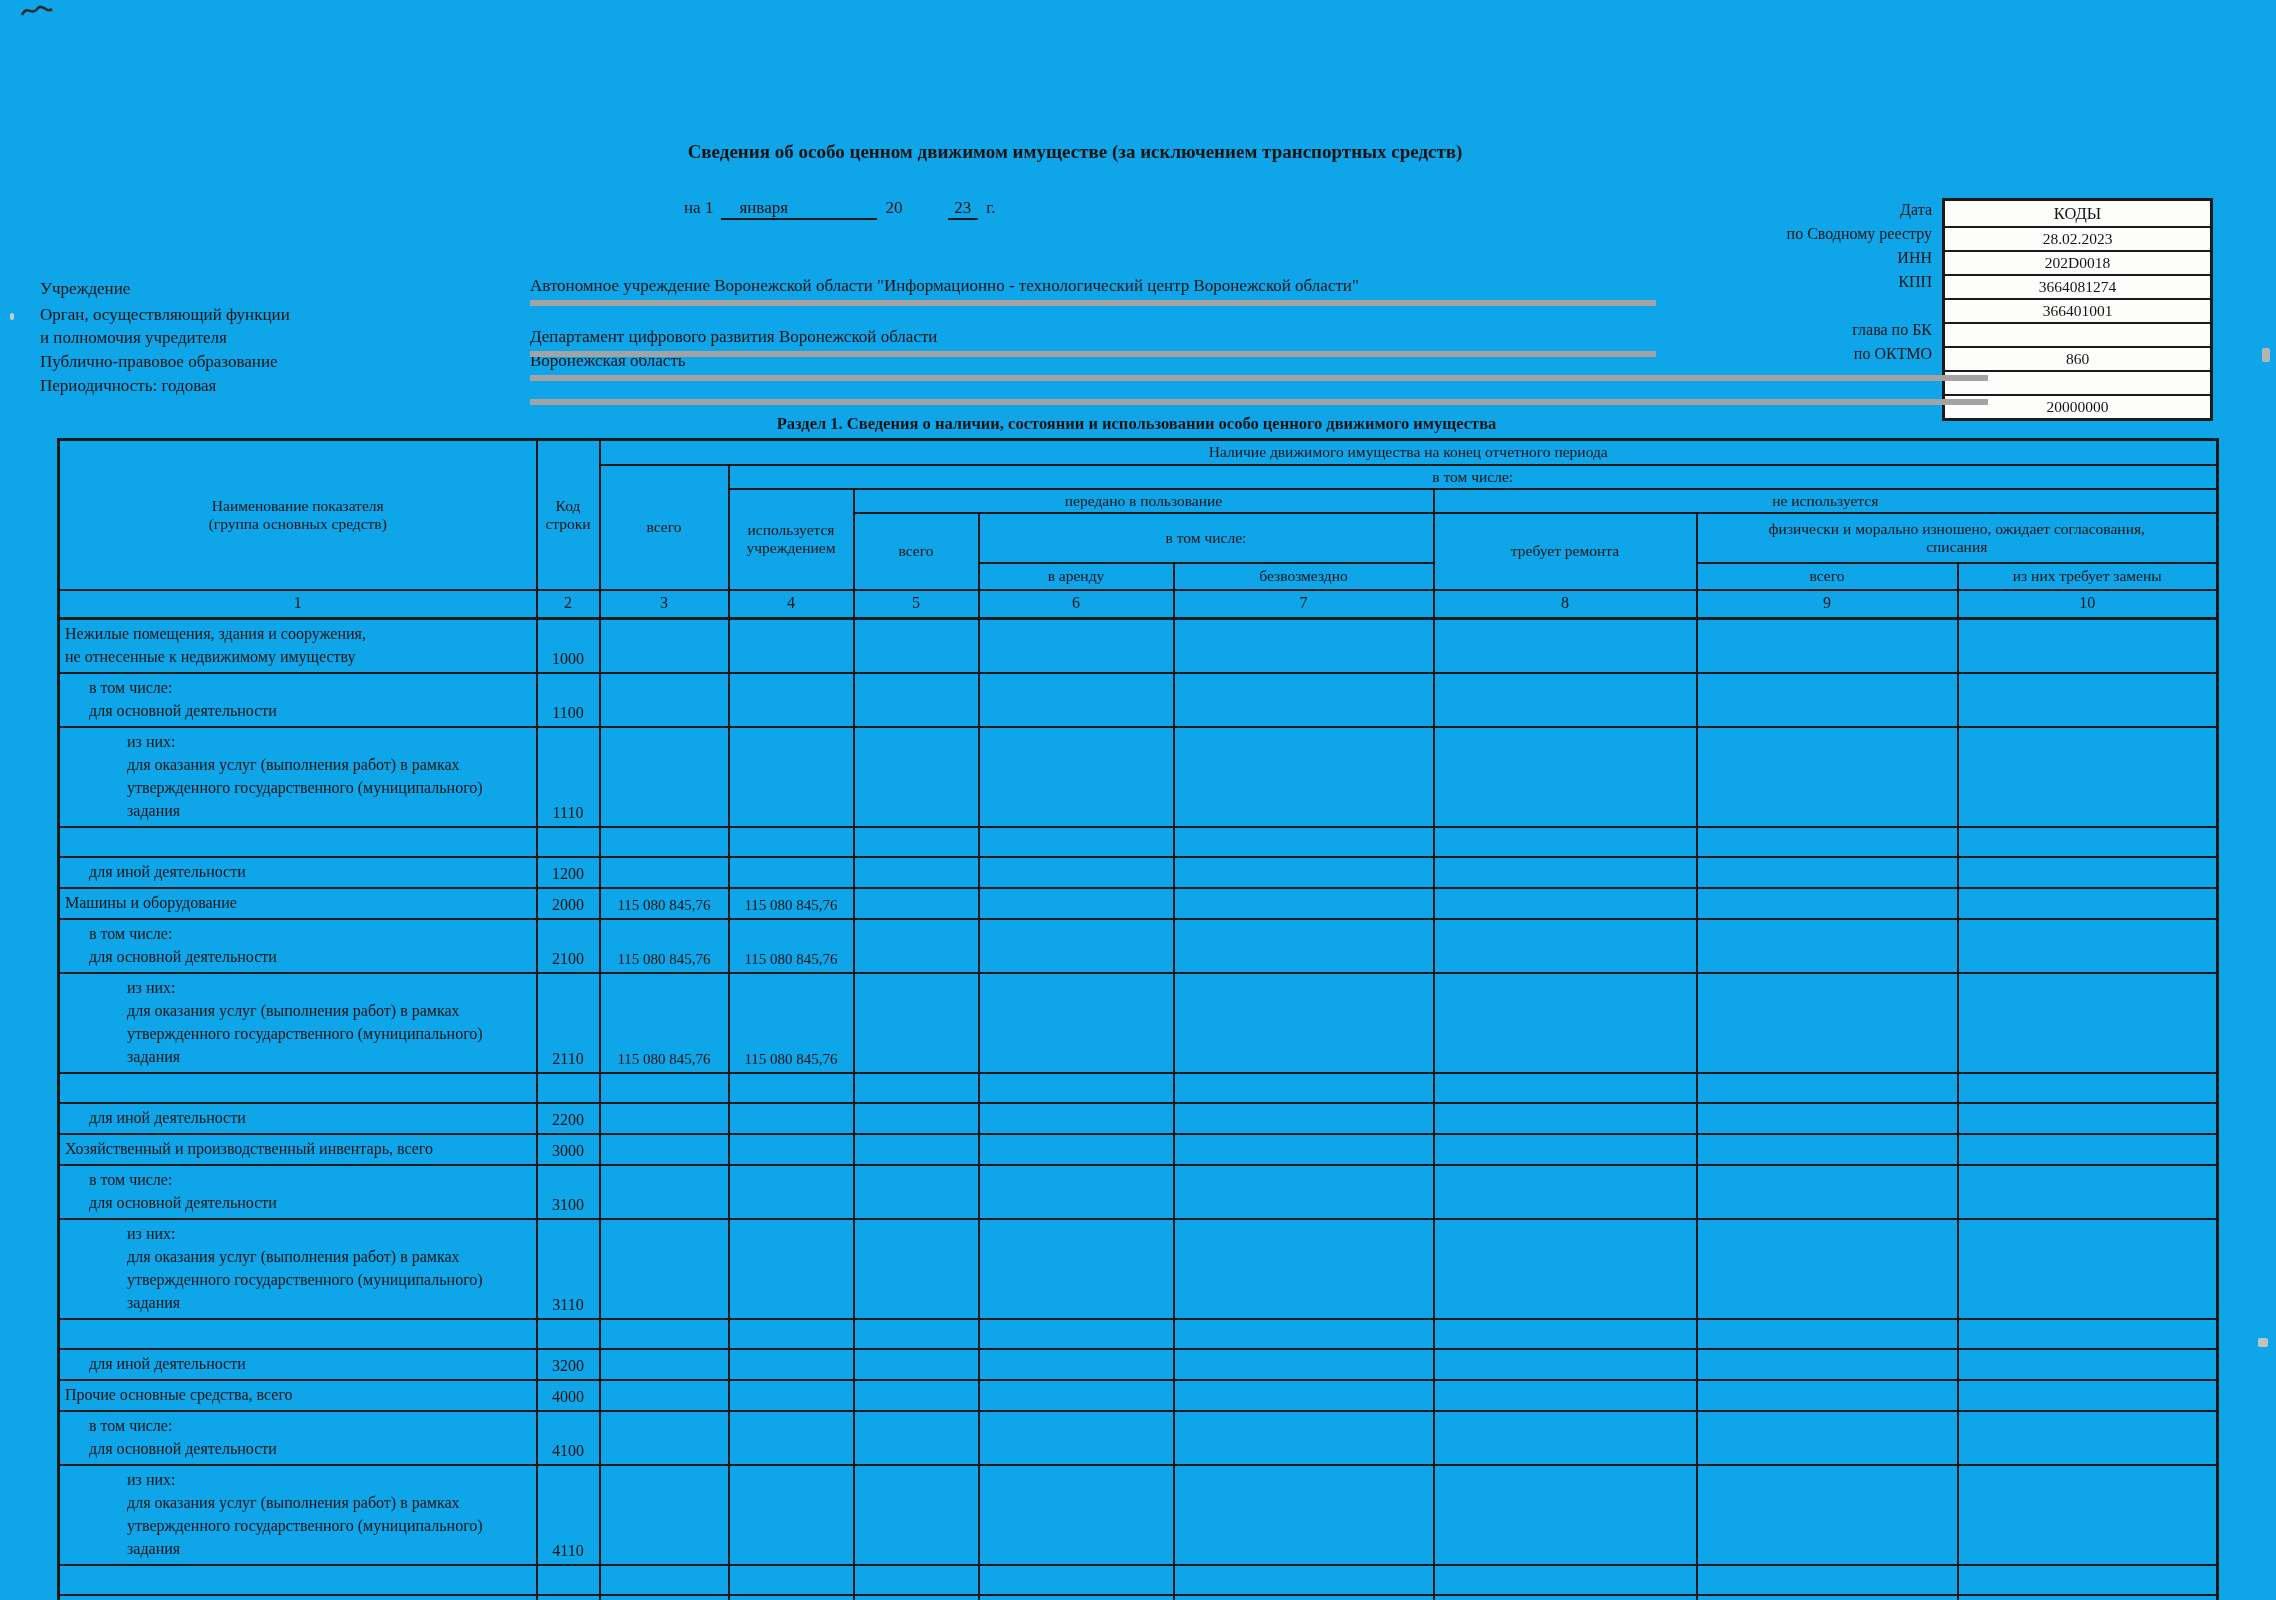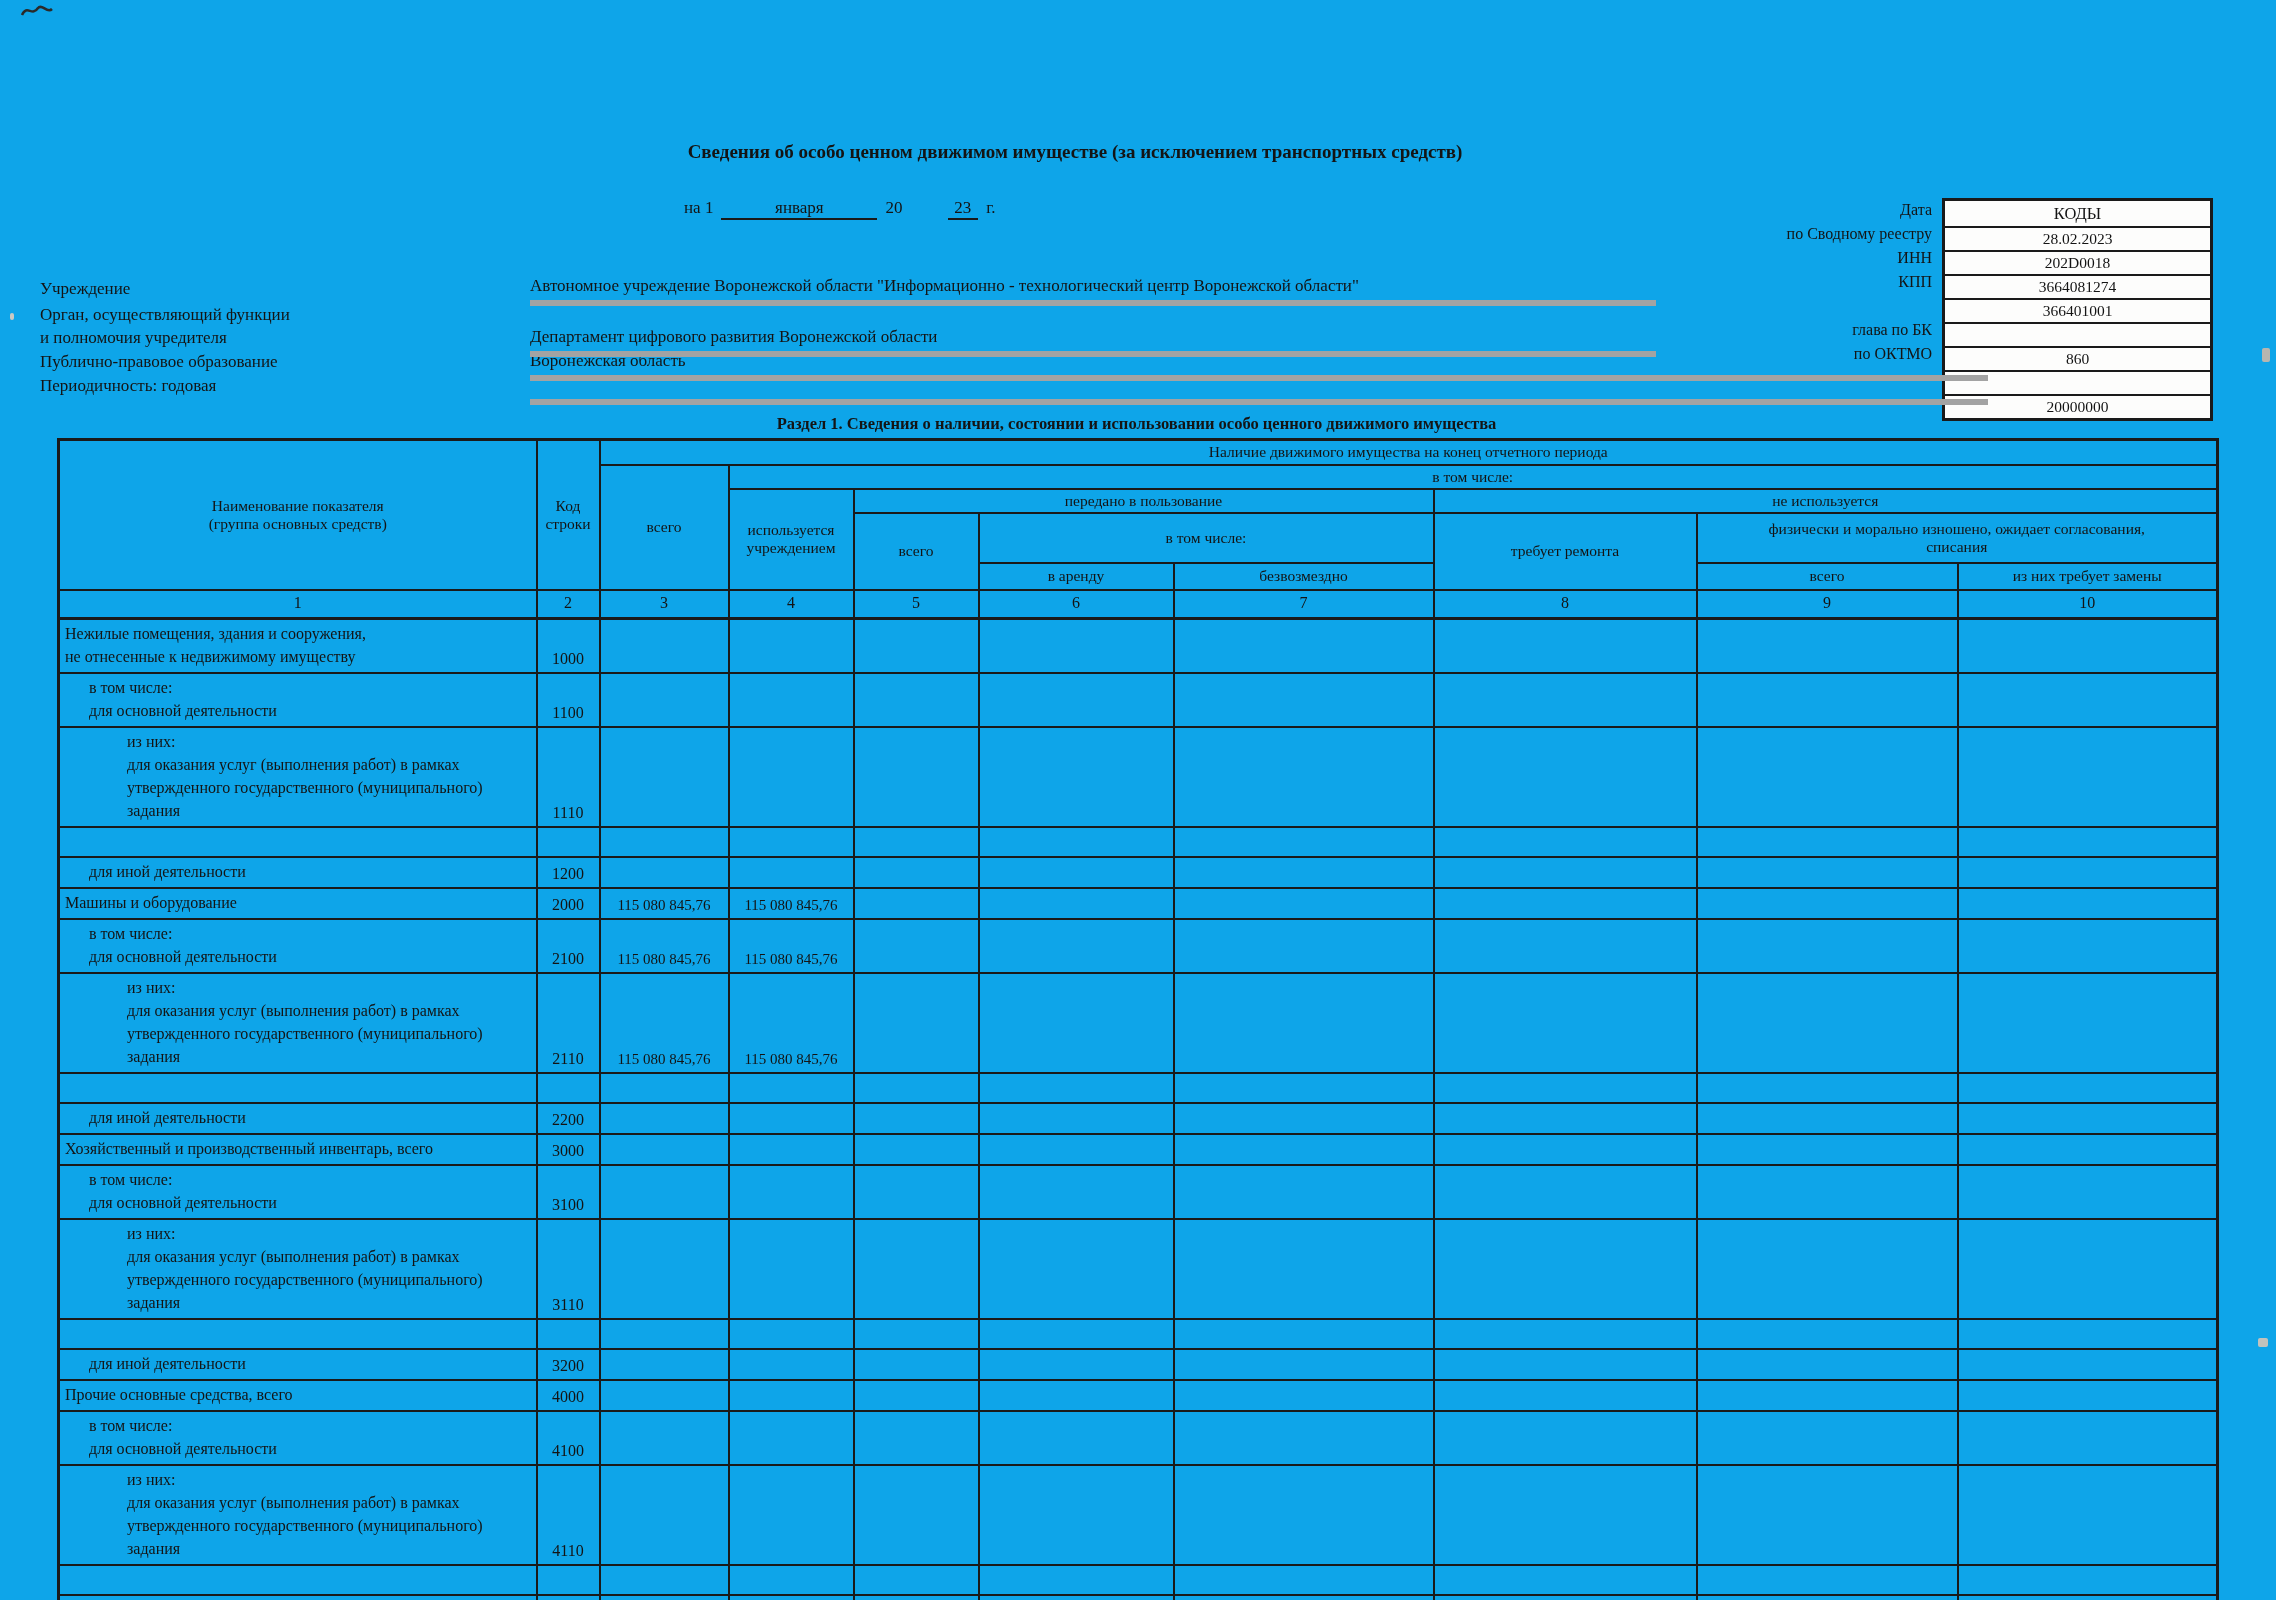--- a/index.html
+++ b/index.html
@@ -6,21 +6,21 @@
   #page {
     position:relative; width:2276px; height:1600px; overflow:hidden;
     background:#0ea5e9; color:#141414;
     font-family:"Liberation Serif", serif;
   }
   
   .title { position:absolute; top:141px; left:0; width:2150px; text-align:center;
            font-size:19px; font-weight:700; }
   .date-line { position:absolute; top:198px; left:684px; font-size:17px; white-space:nowrap; }
   .dl-month { display:inline-block; min-width:120px; padding:0 18px; margin:0 8px;
-              text-align:center; border-bottom:2px solid #1a1a1a; }
+              border-bottom:2px solid #1a1a1a; }
   .dl-year  { display:inline-block; min-width:30px; text-align:center; border-bottom:2px solid #1a1a1a;margin-left:41px; }
 
   
   .codes { position:absolute; top:170px; left:1470px; display:flex; }
   .codes-labels { width:472px; padding-top:28px; box-sizing:border-box; }
   .codes-labels .clabel { height:24px; line-height:24px; text-align:right; padding-right:10px;
                           font-size:16px; white-space:nowrap; }
   .codes-box { width:265px; border:3px solid #1a1a1a; background:#fdfdfc;margin-top:28px; }
   .codes-box .khead { height:25px; line-height:25px; text-align:center; font-size:16.5px; }
   .codes-box .krow  { height:22px; line-height:22px; text-align:center; font-size:15.5px;

